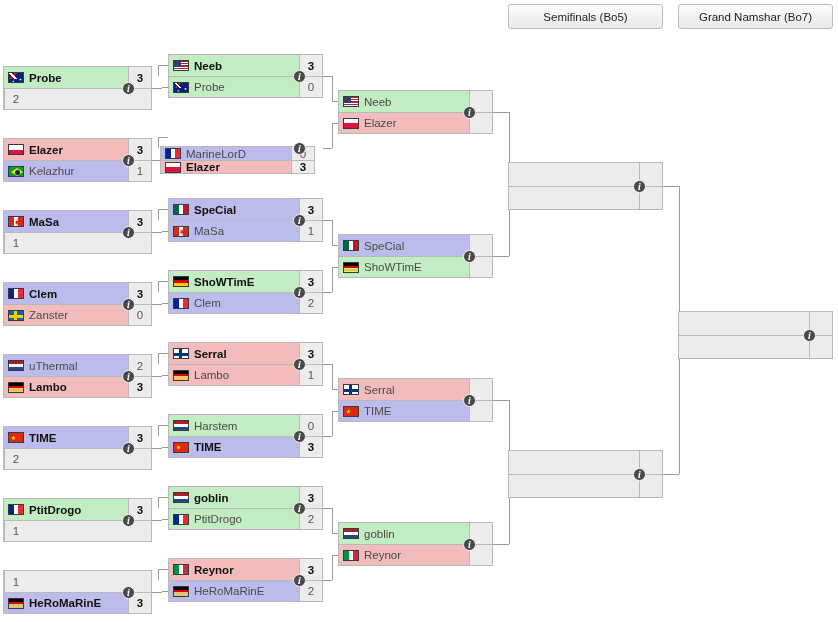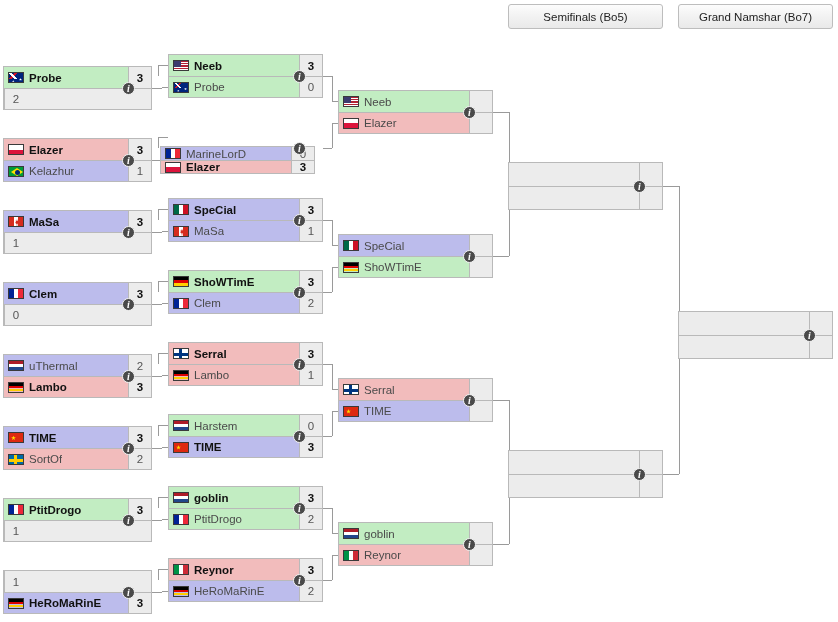--- a/index.html
+++ b/index.html
@@ -179,20 +179,28 @@
           <span class="flag">
             <i style="left:0;top:0;width:33.4%;height:11px;background:#002395"></i>
             <i style="left:33.4%;top:0;width:33.3%;height:11px;background:#ffffff"></i>
             <i style="left:66.7%;top:0;width:33.3%;height:11px;background:#ed2939"></i>
           </span>
           <span class="pname">Clem</span>
         </div>
         <div class="opp-score">3</div>
       </div>
       <div class="opp r-z loser">
+        <div class="opp-main">
+          <span class="flag">
+            <i style="left:0;top:0;width:16px;height:11px;background:#006aa7"></i>
+            <i style="left:5px;top:0;width:3px;height:11px;background:#fecc00"></i>
+            <i style="left:0;top:4px;width:16px;height:3px;background:#fecc00"></i>
+          </span>
+          <span class="pname">Zanster</span>
+        </div>
         <div class="opp-score">0</div>
       </div>
     </div>
     <div class="info-icon" style="left: 122px; top: 297.5px;">i</div>
     <div class="match" style="left: 3px; top: 354px; width: 149px; height: 44px;">
       <div class="opp r-t loser">
         <div class="opp-main">
           <span class="flag">
             <i style="left:0;top:0;width:16px;height:33.4%;background:#ae1c28"></i>
             <i style="left:0;top:33.4%;width:16px;height:33.3%;background:#ffffff"></i>
@@ -220,28 +228,20 @@
         <div class="opp-main">
           <span class="flag">
             <i style="left:0;top:0;width:16px;height:11px;background:#de2910"></i>
             <i style="left:2px;top:2.5px;width:5px;height:5px;background:#ffde00;clip-path:polygon(50% 0,61% 35%,98% 35%,68% 57%,79% 91%,50% 70%,21% 91%,32% 57%,2% 35%,39% 35%)"></i>
           </span>
           <span class="pname">TIME</span>
         </div>
         <div class="opp-score">3</div>
       </div>
       <div class="opp r-z loser">
-        <div class="opp-main">
-          <span class="flag">
-            <i style="left:0;top:0;width:16px;height:11px;background:#006aa7"></i>
-            <i style="left:5px;top:0;width:3px;height:11px;background:#fecc00"></i>
-            <i style="left:0;top:4px;width:16px;height:3px;background:#fecc00"></i>
-          </span>
-          <span class="pname">SortOf</span>
-        </div>
         <div class="opp-score">2</div>
       </div>
     </div>
     <div class="info-icon" style="left: 122px; top: 441.5px;">i</div>
     <div class="match" style="left: 3px; top: 498px; width: 149px; height: 44px;">
       <div class="opp r-p winner">
         <div class="opp-main">
           <span class="flag">
             <i style="left:0;top:0;width:33.4%;height:11px;background:#002395"></i>
             <i style="left:33.4%;top:0;width:33.3%;height:11px;background:#ffffff"></i>

